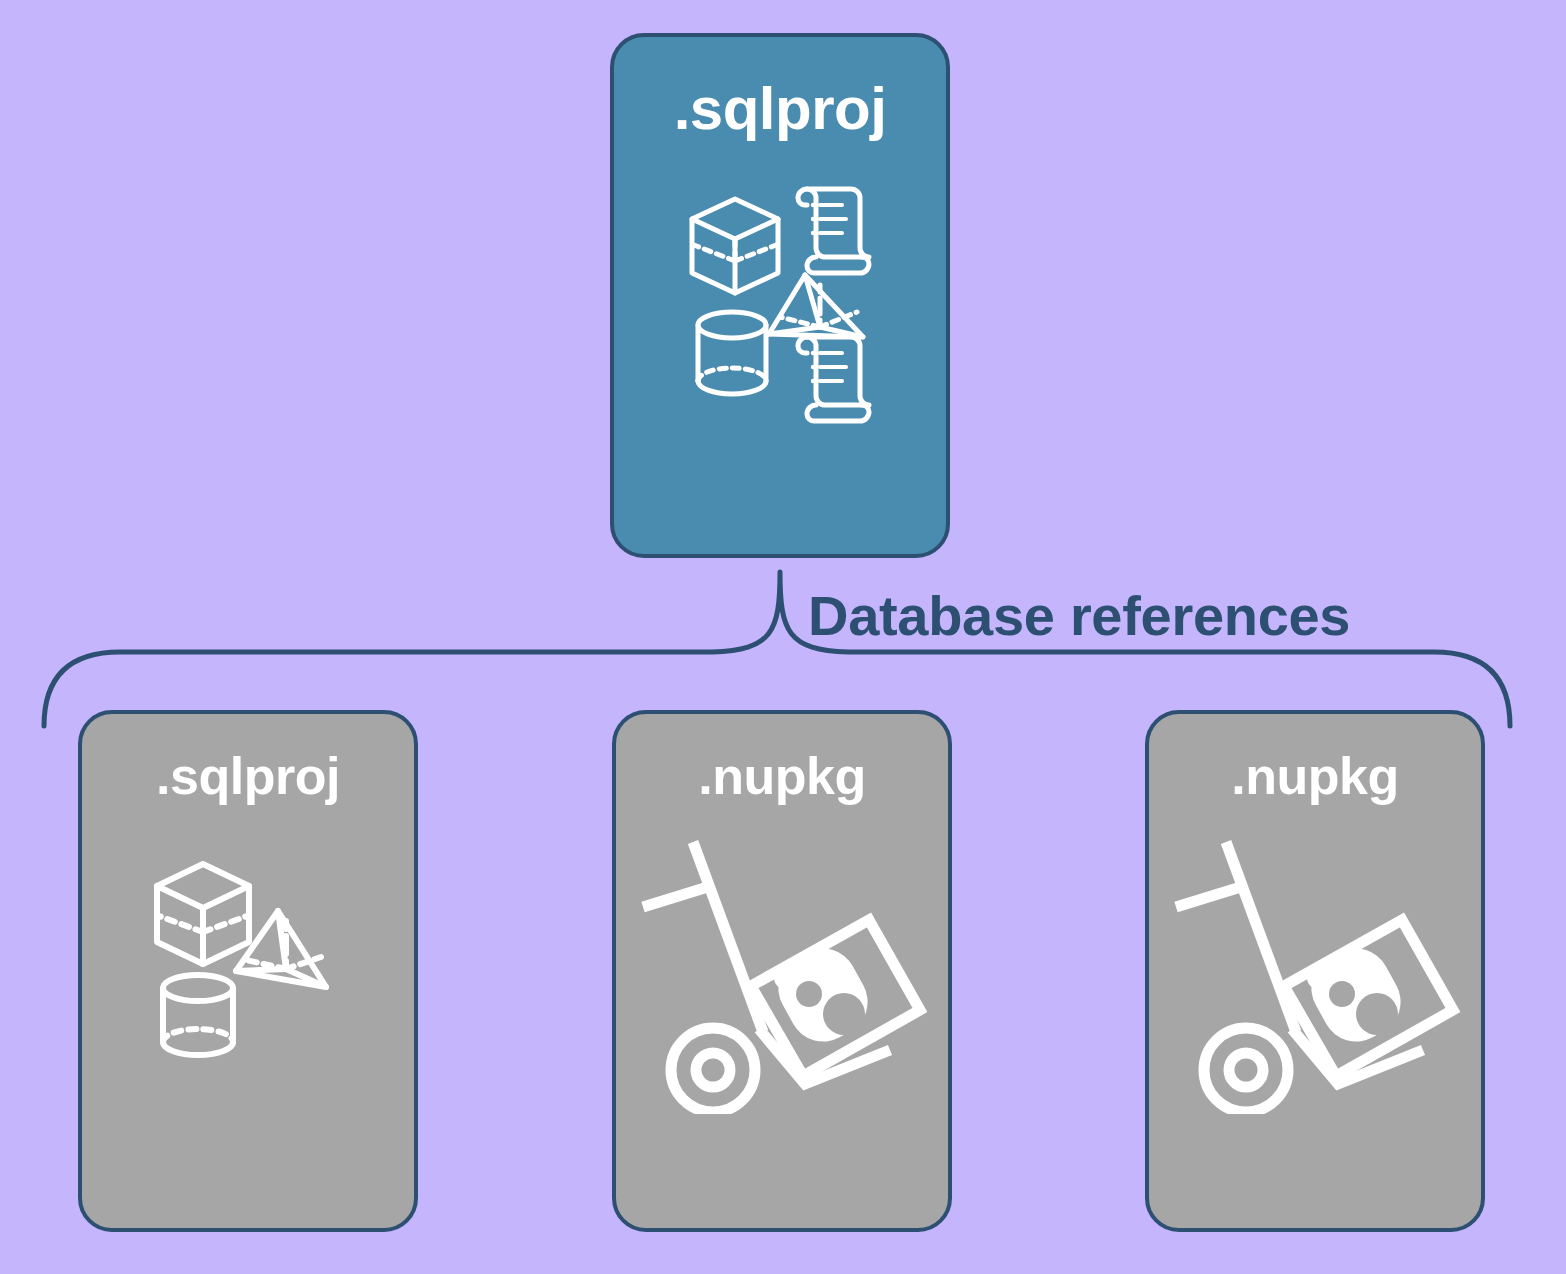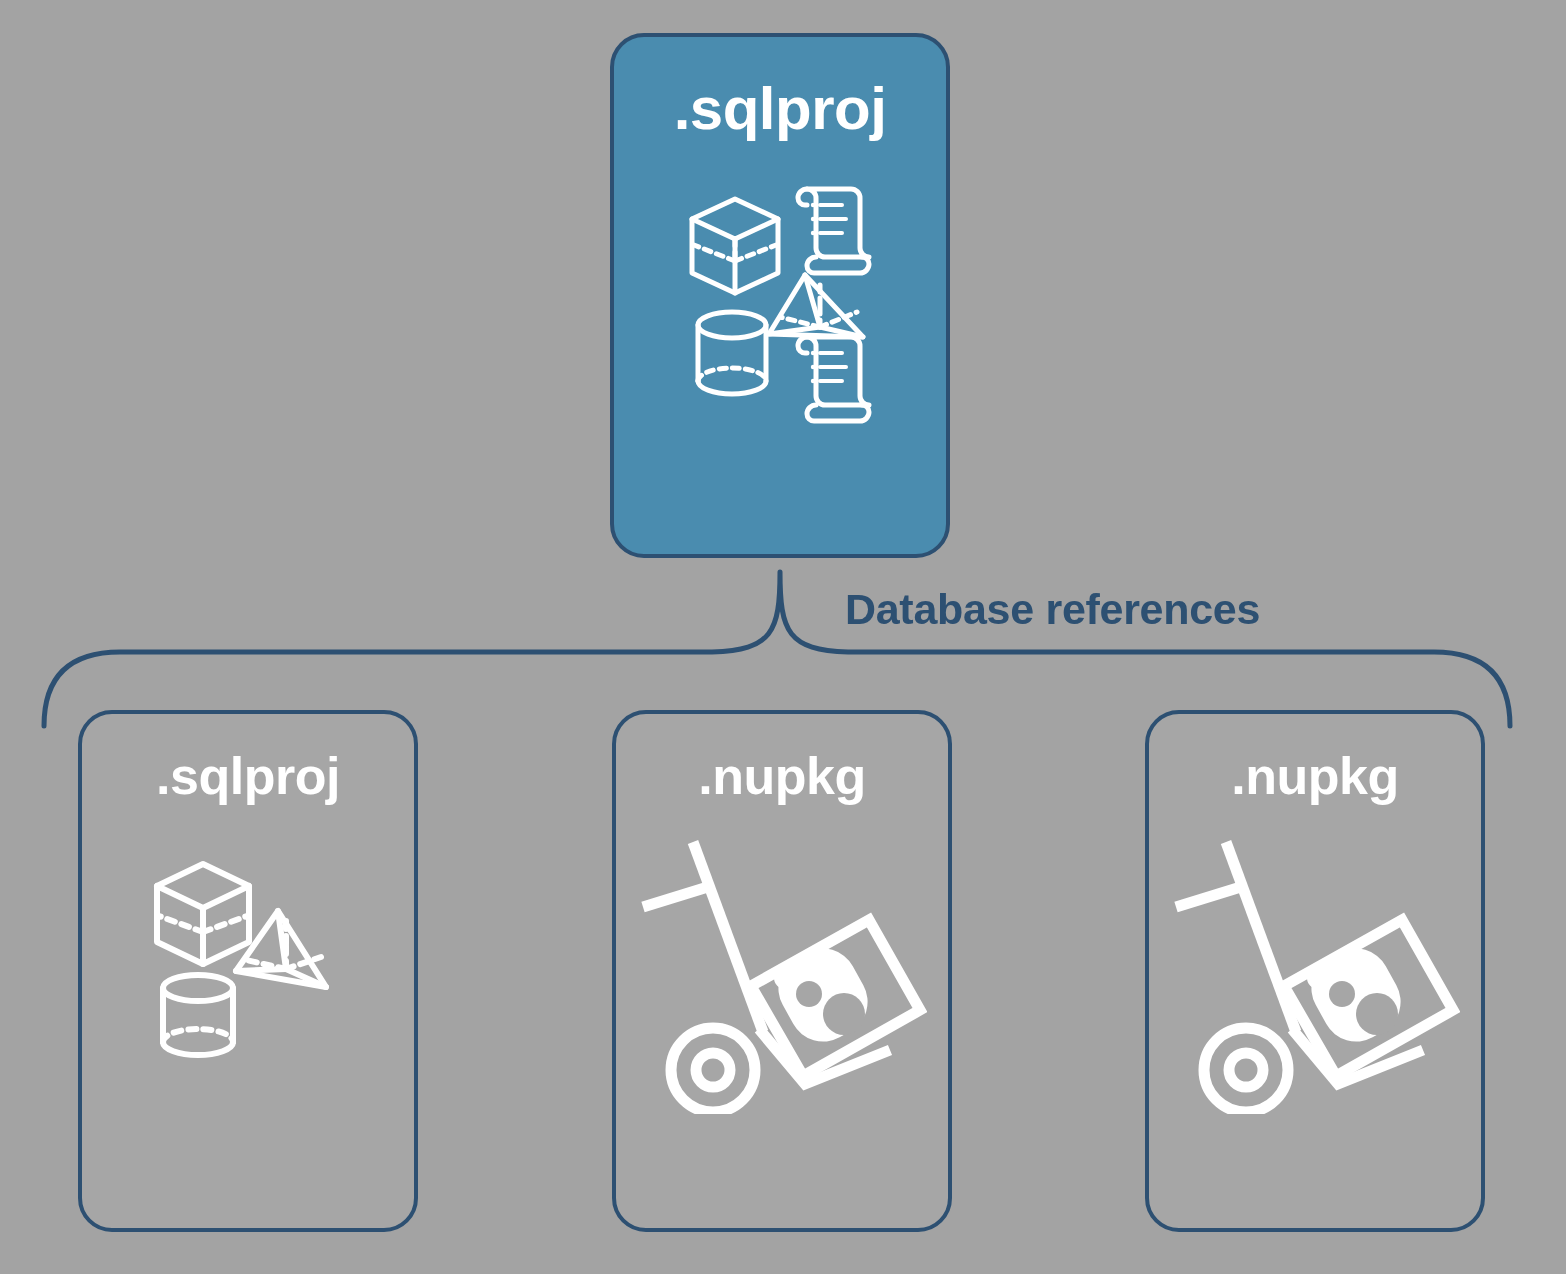--- a/index.html
+++ b/index.html
@@ -9,21 +9,21 @@
     background: #ffffff;
   }
   body {
     font-family: "Liberation Sans", sans-serif;
     -webkit-font-smoothing: antialiased;
   }
   #canvas {
     position: relative;
     width: 1566px;
     height: 1274px;
-    background: #a3a3a3;
+    background: #c4b5fd;
     overflow: hidden;
   }
 
   
   .node {
     position: absolute;
     box-sizing: border-box;
     border: 4px solid #2D5072;
     border-radius: 34px;
     display: flex;
@@ -70,24 +70,24 @@
     left: 0;
     top: 0;
     width: 1566px;
     height: 1274px;
     pointer-events: none;
   }
 
   
   #bracket-label {
     position: absolute;
-    left: 845px;
+    left: 808px;
     top: 588px;
     color: #2D5072;
-    font-size: 43px;
+    font-size: 56px;
     font-weight: bold;
     letter-spacing: -0.3px;
     white-space: nowrap;
     line-height: 1;
     user-select: none;
   }
 </style>
 </head>
 <body>
 

